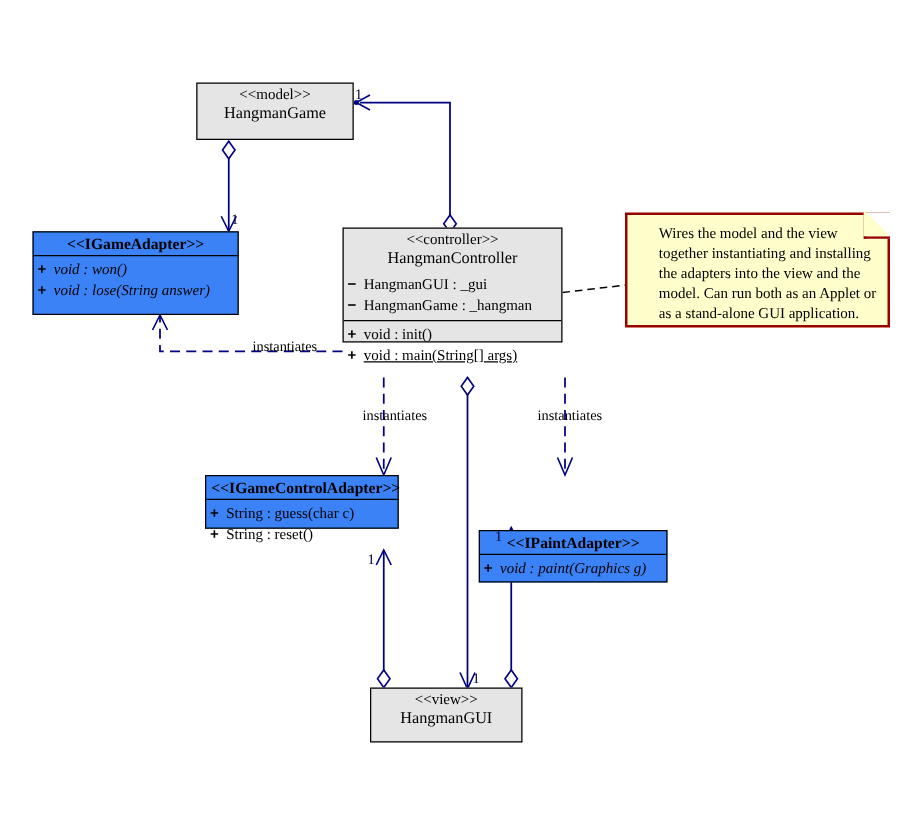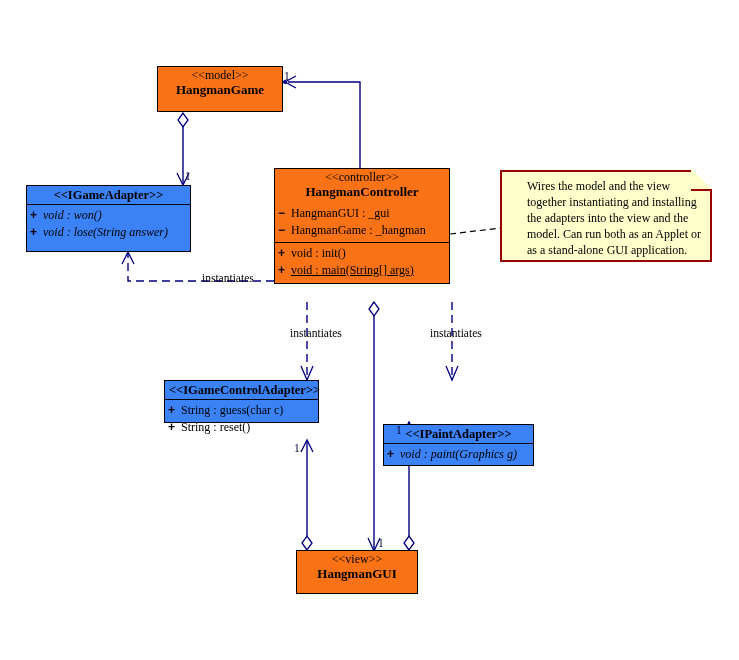--- a/index.html
+++ b/index.html
@@ -21,21 +21,21 @@
     left: 0;
     top: 0;
     width: 739px;
     height: 660px;
     pointer-events: none;
   }
   .uml-class {
     position: absolute;
     box-sizing: border-box;
     border: 1px solid #000000;
-    background: #f97316;
+    background: #e5e5e5;
     z-index: 5;
   }
   .uml-class.iface {
     background: #3b82f6;
   }
   .cls-header {
     text-align: center;
     padding: 2px 4px 3px 4px;
     line-height: 1.15;
   }
@@ -45,21 +45,21 @@
   }
   .stereotype {
     display: block;
     font-size: 12px;
     color: #000000;
     white-space: nowrap;
   }
   .clsname {
     display: block;
     font-size: 13px;
-    font-weight: bold;
+    font-weight: normal;
     color: #000000;
     white-space: nowrap;
   }
   .iface .stereotype {
     font-weight: bold;
     font-size: 12.5px;
   }
   .compartment {
     padding: 2px 3px 3px 3px;
   }
@@ -222,21 +222,21 @@
         <span class="vis">+</span>
         <span class="mtext ital">void : won()</span>
       </div>
       <div class="member">
         <span class="vis">+</span>
         <span class="mtext ital">void : lose(String answer)</span>
       </div>
     </div>
   </div>
 
-  <div class="uml-class" style="left:274px; top:168px; width:176px; height:116px;">
+  <div class="uml-class" style="left:274px; top:182px; width:176px; height:92px;">
     <div class="cls-header">
       <span class="stereotype">&lt;&lt;controller&gt;&gt;</span>
       <span class="clsname">HangmanController</span>
     </div>
     <div class="compartment">
       <div class="member">
         <span class="vis">−</span>
         <span class="mtext">HangmanGUI : _gui</span>
       </div>
       <div class="member">

